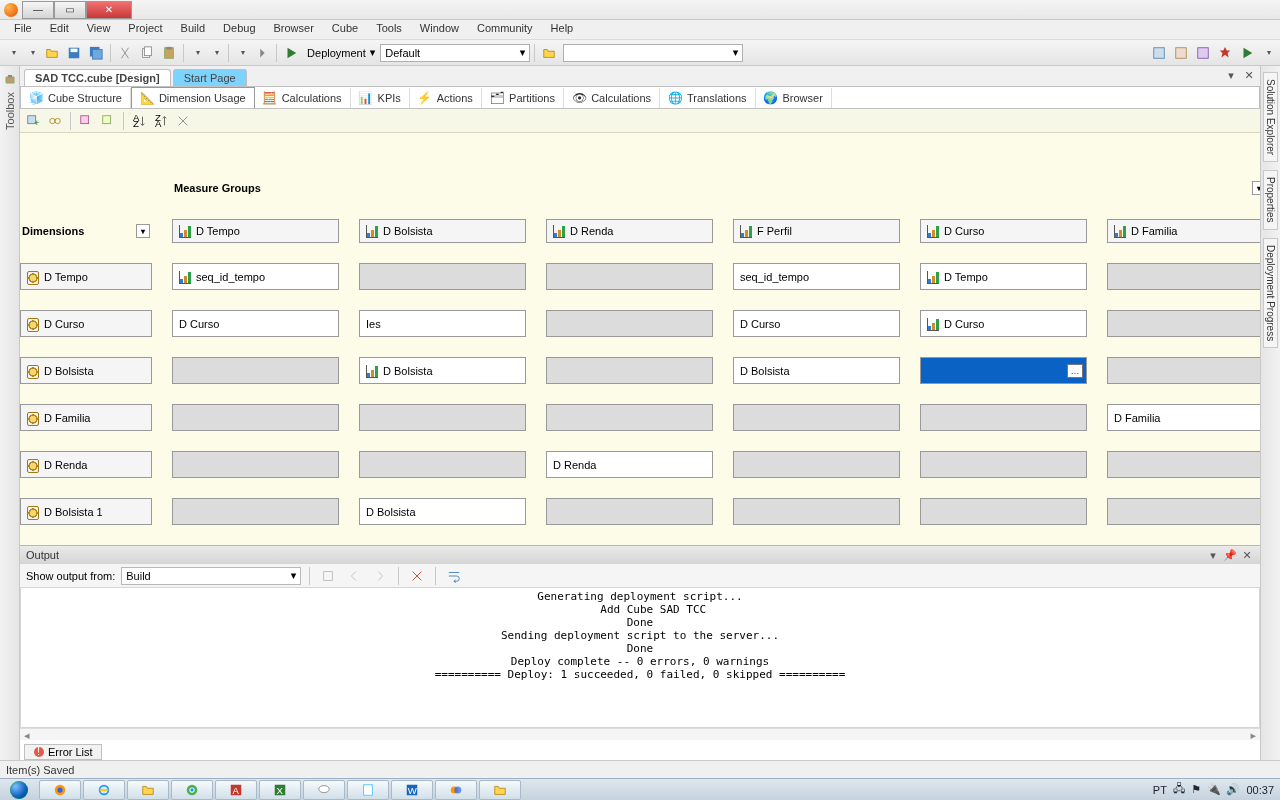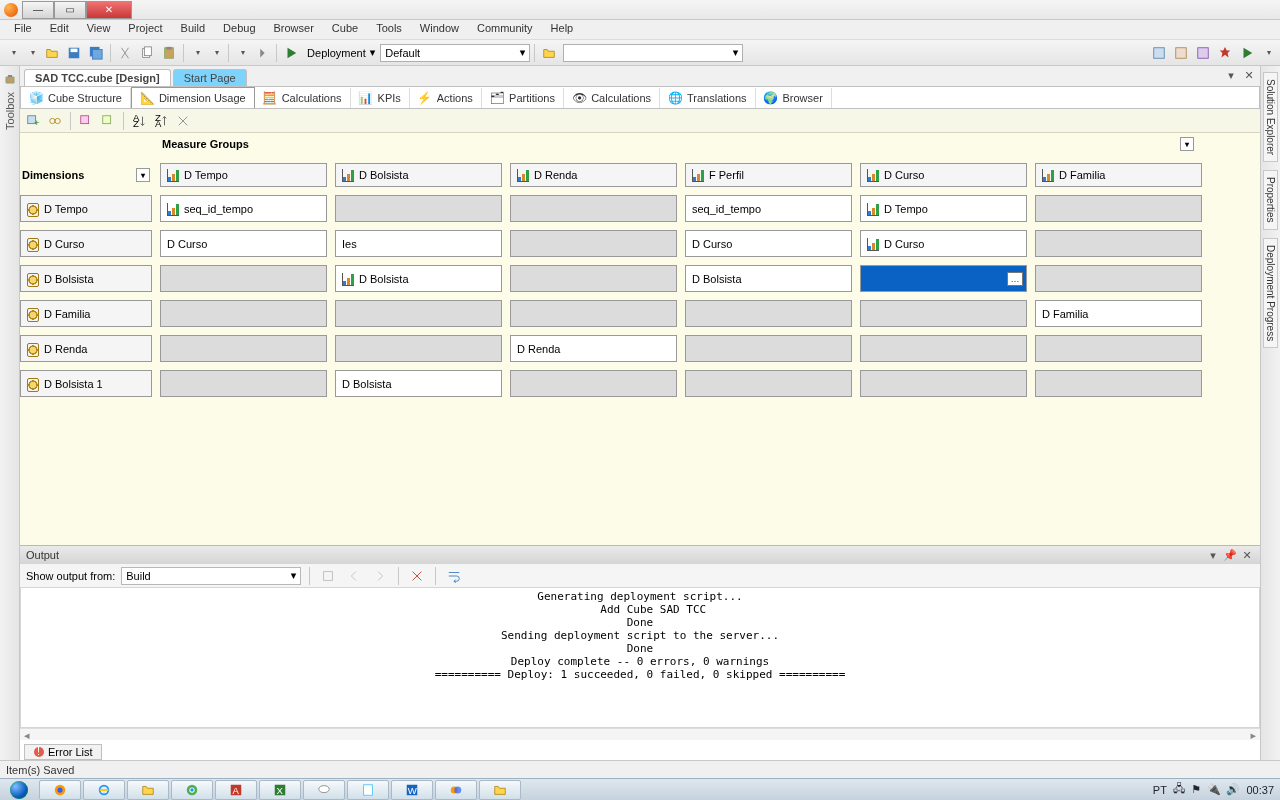--- a/index.html
+++ b/index.html
@@ -48,21 +48,21 @@
 .cubetabs { height: 23px; display: flex; align-items: center; background: #fff; border: 1px solid #c0c0c0; padding: 0; }
 .ctab { display: flex; align-items: center; gap: 4px; padding: 3px 8px; border-right: 1px solid #ddd; color: #333; }
 .ctab.active { background: #fff; border-top: 1px solid #999; border-right: 1px solid #999; border-left: 1px solid #999; position: relative; top: 0; }
 
 
 .cubetool { height: 24px; background: #f7f7e8; border-bottom: 1px solid #d5d5c0; display: flex; align-items: center; padding: 0 4px; gap: 4px; }
 .cubetool .tbtn { width: 18px; height: 18px; }
 
 
 .gridwrap { flex: 1; background: #fcfce8; overflow: auto; padding: 0; }
-.grid { display: grid; grid-template-columns: 132px repeat(6, 167px); gap: 8px; padding: 0 0 8px 0; }
+.grid { display: grid; grid-template-columns: 132px repeat(6, 167px); gap: 20px; padding: 0 0 8px 0; margin-top: 44px; }
 .mg-label { grid-column: 2 / 8; display: flex; align-items: center; padding: 4px 2px; font-weight: bold; gap: 8px; }
 .mg-label .dd { border: 1px solid #999; background:#fff; width:14px; height:14px; display:flex; align-items:center; justify-content:center; font-size:8px; margin-left: auto; margin-right: 6px;}
 .dim-label { grid-column: 1; display: flex; align-items: center; padding: 4px 2px; font-weight: bold; gap: 8px; }
 .dim-label .dd { border: 1px solid #999; background:#fff; width:14px; height:14px; display:flex; align-items:center; justify-content:center; font-size:8px; margin-left:auto; }
 .hcell { background: #f5f5f5; border: 1px solid #999; height: 24px; display: flex; align-items: center; padding: 0 6px; gap: 5px; }
 .rcell { background: #f5f5f5; border: 1px solid #999; height: 27px; display: flex; align-items: center; padding: 0 6px; gap: 5px; }
 .dcell { background: #dcdcdc; border: 1px solid #999; height: 27px; display: flex; align-items: center; padding: 0 6px; gap: 5px; color: #000; }
 .dcell.white { background: #fff; }
 .dcell.sel { background: #0a63c4; color: #fff; position: relative; }
 .dcell.sel .ell { position:absolute; right:3px; background:#fff; color:#333; border:1px solid #777; width:16px; height:14px; display:flex; align-items:center; justify-content:center; font-size:9px; }

